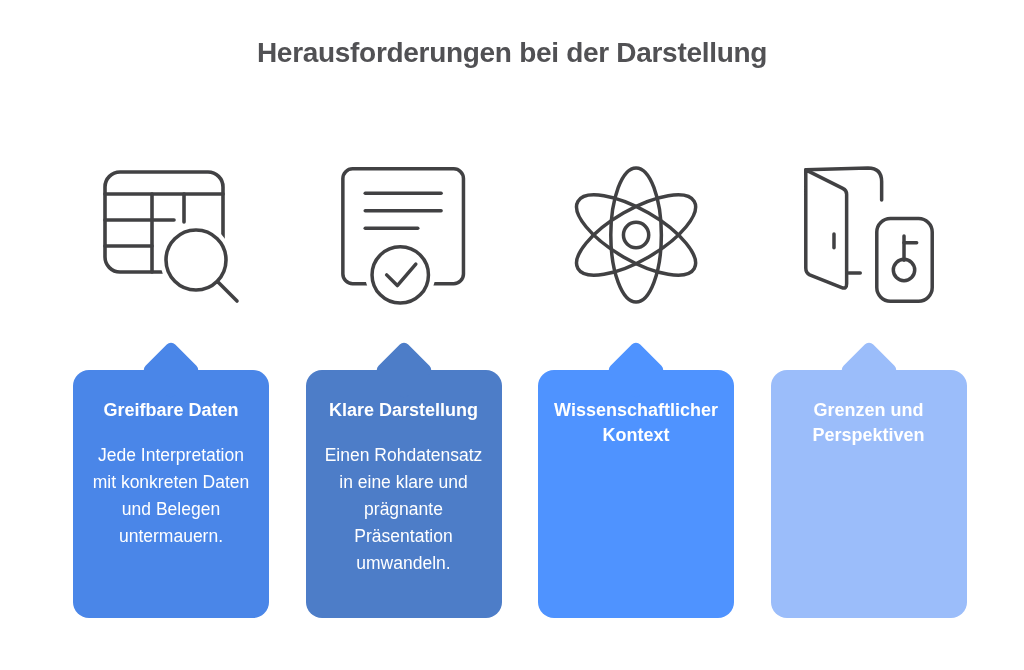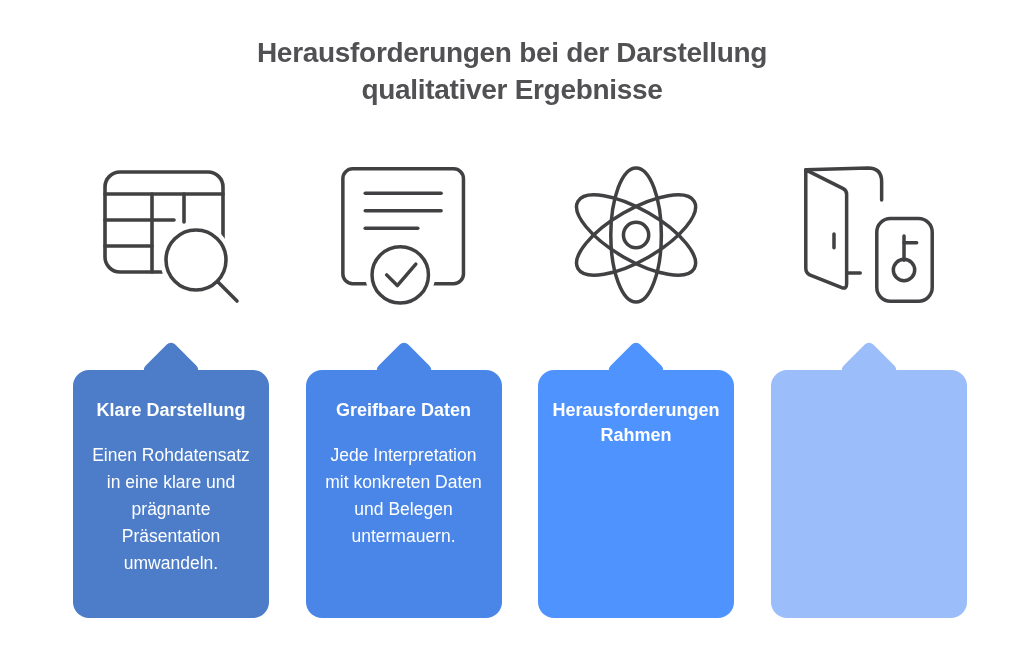--- a/index.html
+++ b/index.html
@@ -53,21 +53,20 @@
     font-size:17.5px; line-height:27px;
   }
 </style>
 </head>
 <body>
 
 <div class="stage" style="--page-bg: #ffffff; --title-color: #515154; --icon-stroke: #414143; --card-text: #ffffff;">
 
   <div class="main-title">
     <div>Herausforderungen bei der Darstellung</div>
-    <div>qualitativer Ergebnisse</div>
   </div>
 
   <div class="icons-row">
 
     <div class="icon-cell">
       <svg viewBox="0 0 142 142" aria-hidden="true">
         <rect x="5" y="8" width="118" height="100" rx="15"></rect>
         <line x1="5" y1="30" x2="123" y2="30"></line>
         <line x1="52" y1="30" x2="52" y2="108"></line>
         <line x1="84" y1="30" x2="84" y2="58"></line>
@@ -111,36 +110,37 @@
         <line x1="109" y1="74" x2="109" y2="99"></line>
         <line x1="109" y1="81" x2="122" y2="81"></line>
         <circle cx="109" cy="109" r="11"></circle>
       </svg>
     </div>
 
   </div>
 
   <div class="cards-row">
 
+    <div class="card" style="background: rgb(74, 134, 232);">
+      <div class="pointer" style="background: rgb(74, 134, 232);"></div>
+      <div class="card-title">Greifbare Daten</div>
+      <div class="card-body">Jede Interpretation mit konkreten Daten und Belegen untermauern.</div>
+    </div>
+
     <div class="card" style="background: rgb(77, 125, 200);">
       <div class="pointer" style="background: rgb(77, 125, 200);"></div>
       <div class="card-title">Klare Darstellung</div>
       <div class="card-body">Einen Rohdatensatz in eine klare und prägnante Präsentation umwandeln.</div>
     </div>
 
-    <div class="card" style="background: rgb(74, 134, 232);">
-      <div class="pointer" style="background: rgb(74, 134, 232);"></div>
-      <div class="card-title">Greifbare Daten</div>
-      <div class="card-body">Jede Interpretation mit konkreten Daten und Belegen untermauern.</div>
-    </div>
-
     <div class="card" style="background: rgb(79, 147, 255);">
       <div class="pointer" style="background: rgb(79, 147, 255);"></div>
-      <div class="card-title">Herausforderungen Rahmen</div>
+      <div class="card-title">Wissenschaftlicher Kontext</div>
     </div>
 
     <div class="card" style="background: rgb(155, 189, 250);">
       <div class="pointer" style="background: rgb(155, 189, 250);"></div>
+      <div class="card-title">Grenzen und Perspektiven</div>
     </div>
 
   </div>
 
 </div>
 
 </body></html>

